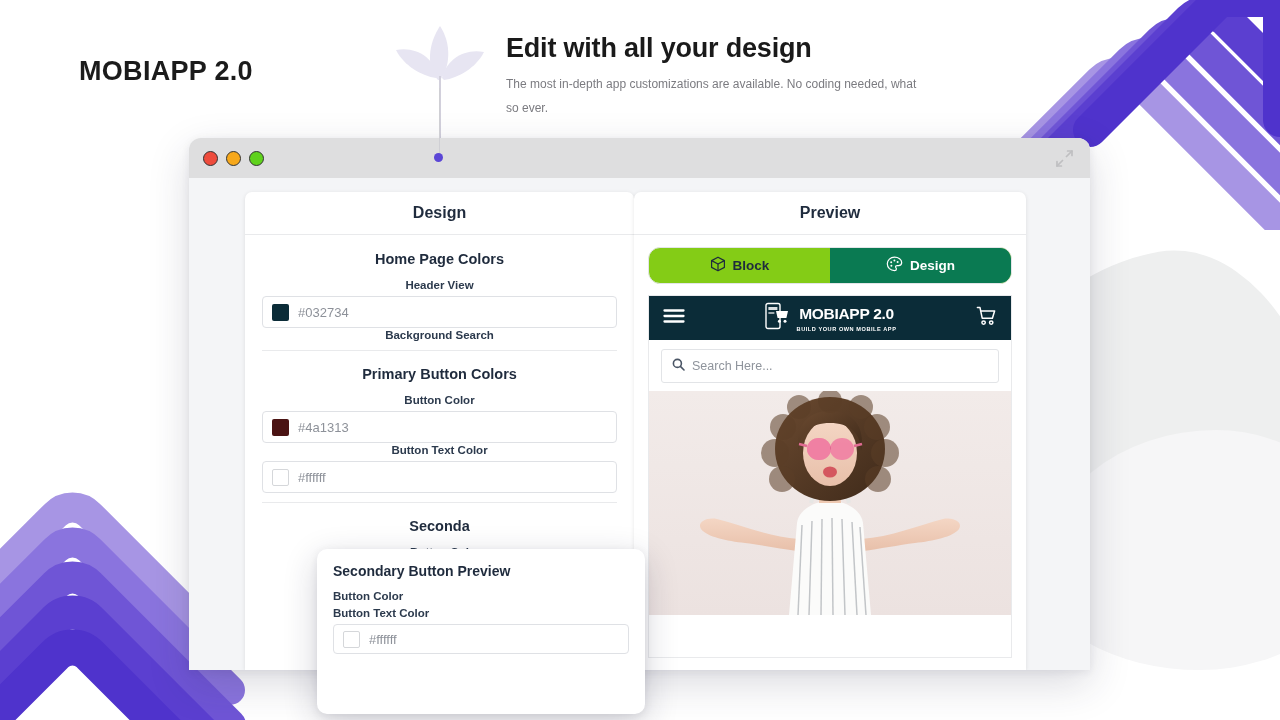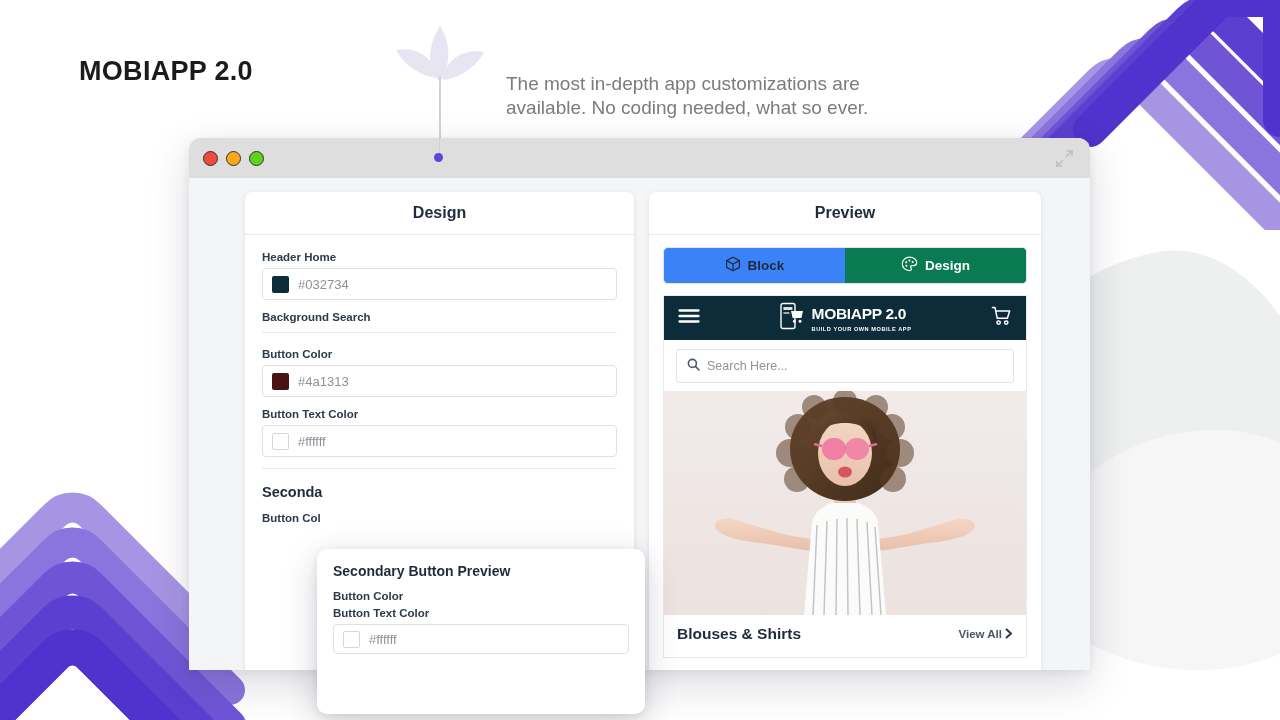--- a/index.html
+++ b/index.html
@@ -42,21 +42,21 @@
     letter-spacing: .3px;
   }
   .headline {
     position: absolute; left: 506px; top: 33px;
     font-size: 27px; font-weight: 700; color: #1a1a1a;
     letter-spacing: -.2px;
   }
   .subhead {
     position: absolute; left: 506px; top: 72px;
     width: 420px;
-    font-size: 19px; line-height: 24px; color: #7b7b80;
+    font-size: 12px; line-height: 24px; color: #7b7b80;
   }
 
   
   .window {
     position: absolute; left: 189px; top: 138px;
     width: 901px; height: 532px;
     background: #f4f5f7;
     border-radius: 12px 12px 0 0;
     box-shadow: 0 14px 40px rgba(40,40,70,.17), 0 2px 8px rgba(40,40,70,.08);
     overflow: hidden;
@@ -76,21 +76,21 @@
   
   .stem-line {
     position: absolute; left: 439px; top: 88px; width: 1px; height: 66px;
     background: #cfcfd4;
   }
   .stem-dot {
     position: absolute; left: 434px; top: 153px;
     width: 9px; height: 9px; border-radius: 50%; background: #5b46d6;
   }
 
-  .panes { display: flex; gap: 15px; padding: 14px 0 0 56px; }
+  .panes { display: flex; padding: 14px 0 0 56px; text-align: center; }
 
   .pane {
     background: #fff; border-radius: 7px 7px 0 0;
     box-shadow: 0 1px 4px rgba(0,0,0,.10);
     overflow: hidden;
   }
   .pane-design { width: 389px; height: 478px; }
   .pane-preview { width: 392px; height: 478px; }
 
   .pane-head {
@@ -105,32 +105,32 @@
     font-size: 14.5px; font-weight: 700; color: #1f2b3d;
     margin-bottom: 12px;
   }
   .field-label {
     font-size: 11.5px; font-weight: 700; color: #2c3a4d;
     margin-bottom: 5px;
   }
   .color-input {
     height: 32px; border: 1px solid #dfe1e5; border-radius: 4px;
     display: flex; align-items: center; padding: 0 9px; gap: 9px;
-    margin-bottom: 11px; background: #fff;
+    margin-bottom: 1px; background: #fff;
   }
   .swatch { width: 17px; height: 17px; border-radius: 2px; flex: 0 0 auto; }
   .swatch-outline { border: 1px solid #d5d7da; }
   .hexval { font-size: 13px; color: #8d9199; }
   .divider { height: 1px; background: #e9eaec; margin: 9px 0 15px 0; }
 
   
   .tabbar {
     margin: 12px 14px 0 14px; height: 37px;
-    border: 1px solid #e3e5e8; border-radius: 5px;
-    display: flex; overflow: hidden; background: #3b82f6;
+    border: 1px solid #e3e5e8; border-radius: 12px;
+    display: flex; overflow: hidden; background: #84cc16;
   }
   .tab {
     flex: 1; display: flex; align-items: center; justify-content: center;
     gap: 7px; font-size: 13.5px; font-weight: 700; color: #1f2b3d;
     cursor: pointer;
   }
   .tab.active { background: #0a7a52; color: #fff; }
 
   .app {
     margin: 11px 14px 0 14px;
@@ -212,20 +212,21 @@
       <g fill="#e7e5f2">
         <path d="M46 62 C 34 50 36 26 48 8 C 60 26 58 50 48 62 Z"></path>
         <path d="M44 60 C 30 58 12 48 4 32 C 24 28 42 40 46 58 Z"></path>
         <path d="M52 62 C 66 60 84 50 92 34 C 72 30 54 42 50 60 Z"></path>
       </g>
       <path d="M48 58 L 48 146" stroke="#d2d0dc" stroke-width="2" fill="none"></path>
     </svg>
   </div>
 
   <div class="brand">MOBIAPP 2.0</div>
+  <div class="headline">Edit with all your design</div>
   <div class="subhead">The most in-depth app customizations are available. No coding needed, what so ever.</div>
 
   <div class="window">
     <div class="titlebar">
       <div class="lights">
         <span class="light l-red"></span>
         <span class="light l-amber"></span>
         <span class="light l-green"></span>
       </div>
       <span class="expand-ico">
@@ -237,31 +238,33 @@
         </svg>
       </span>
     </div>
 
     <div class="panes">
 
       <div class="pane pane-design">
         <div class="pane-head">Design</div>
         <div class="pane-body">
 
-
-          <div class="field-label">Header Home</div>
+          <div class="section-title">Home Page Colors</div>
+
+          <div class="field-label">Header View</div>
           <div class="color-input">
             <span class="swatch" style="background:#0b2c38"></span>
             <span class="hexval">#032734</span>
           </div>
 
           <div class="field-label">Background Search</div>
 
           <div class="divider"></div>
 
+          <div class="section-title">Primary Button Colors</div>
 
           <div class="field-label">Button Color</div>
           <div class="color-input">
             <span class="swatch" style="background:#4a1313"></span>
             <span class="hexval">#4a1313</span>
           </div>
 
           <div class="field-label">Button Text Color</div>
           <div class="color-input">
             <span class="swatch swatch-outline" style="background:#ffffff"></span>
@@ -412,31 +415,20 @@
                 <ellipse cx="193" cy="58" rx="12" ry="11" fill="#ef7fa3" opacity=".9"></ellipse>
                 <path d="M182 57 H 181" stroke="#e06b92" stroke-width="3"></path>
                 <path d="M158 55 L 150 53" stroke="#e06b92" stroke-width="2.4"></path>
                 <path d="M205 55 L 213 53" stroke="#e06b92" stroke-width="2.4"></path>
               </g>
 
               <ellipse cx="181" cy="81" rx="7" ry="5.5" fill="#d4575f"></ellipse>
             </svg>
           </div>
 
-          <div class="cat-row">
-            <span class="cat-title">Blouses &amp; Shirts</span>
-            <span class="view-all">
-              <span>View All</span>
-              <span>
-                <svg width="8" height="11" viewBox="0 0 8 11" fill="none" stroke="#2c3a4d" stroke-width="2" stroke-linecap="round" stroke-linejoin="round">
-                  <path d="M1.6 1.4 L6 5.5 L1.6 9.6"></path>
-                </svg>
-              </span>
-            </span>
-          </div>
         </div>
       </div>
 
     </div>
   </div>
 
   <div class="stem-line"></div>
   <div class="stem-dot"></div>
 
   <div class="float-card">

